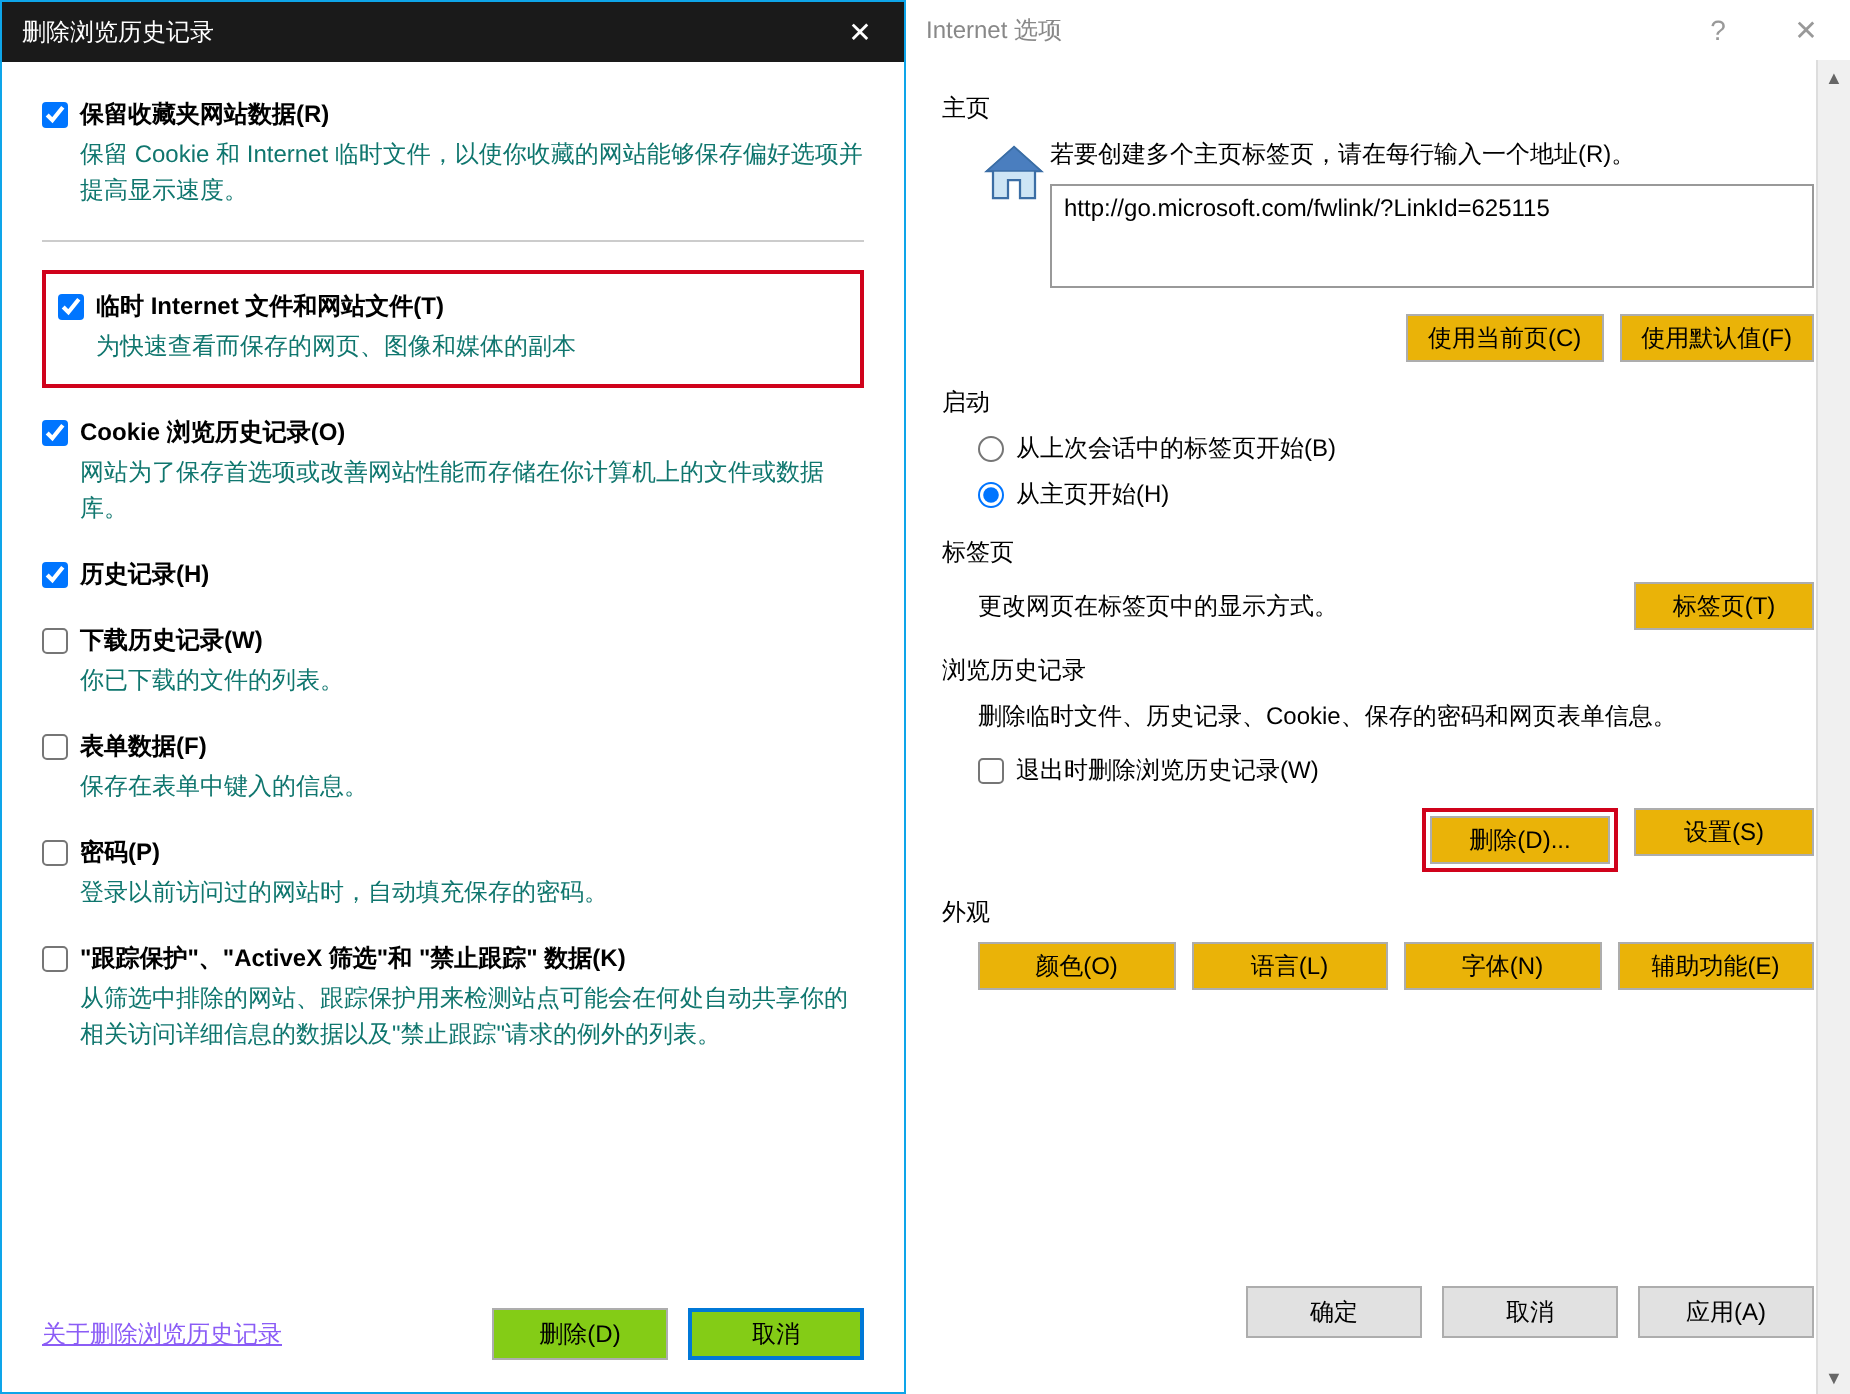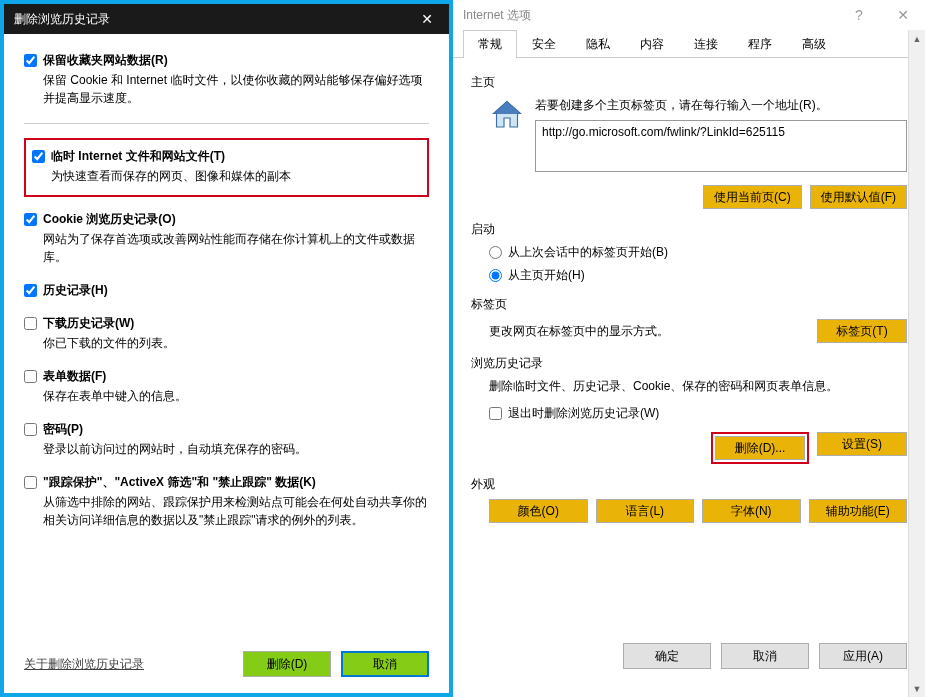--- a/index.html
+++ b/index.html
@@ -1,52 +1,52 @@
 <!DOCTYPE html>
 <html><head>
 <meta charset="utf-8">
 <style>
 * { box-sizing: border-box; margin: 0; padding: 0; font-family: "Microsoft YaHei", "Segoe UI", sans-serif; font-size: 12px; }
 body { background: #fff; width: 925px; height: 697px; position: relative; overflow: hidden; }
 
 
-.left-dialog { position: absolute; left: 0; top: 0; width: 453px; height: 697px; background: #fff; border: 4px solid #0ea5e9; }
+.left-dialog { position: absolute; left: 0; top: 0; width: 453px; height: 697px; background: #fff; border: 1px solid #0ea5e9; }
 .left-titlebar { height: 30px; background: #1a1a1a; color: #fff; display: flex; align-items: center; padding: 0 0 0 10px; }
 .left-titlebar .title { flex: 1; font-size: 12px; }
 .left-titlebar .close { width: 44px; height: 30px; display: flex; align-items: center; justify-content: center; color: #fff; font-size: 14px; }
 .left-body { padding: 18px 20px 0 20px; }
 .opt { margin-bottom: 16px; }
 .opt-row { display: flex; align-items: flex-start; }
 .opt-row input[type=checkbox] { margin-right: 6px; margin-top: 2px; }
 .opt-label { font-weight: bold; font-size: 12px; }
-.opt-desc { margin-left: 19px; color: #000000; font-size: 12px; line-height: 1.5; margin-top: 2px; }
+.opt-desc { margin-left: 19px; color: #0f766e; font-size: 12px; line-height: 1.5; margin-top: 2px; }
 .hr { border-top: 1px solid #ccc; margin: 10px 0 14px 0; }
 .red-box { border: 2px solid #d0021b; padding: 8px 6px 10px 6px; margin-bottom: 14px; }
 .left-footer { position: absolute; bottom: 0; left: 0; right: 0; height: 58px; display: flex; align-items: center; padding: 0 20px; }
-.left-footer .link { color: #404040; text-decoration: underline; }
+.left-footer .link { color: #8b5cf6; text-decoration: underline; }
 .left-footer .spacer { flex: 1; }
 .left-footer button { width: 88px; height: 26px; margin-left: 10px; background: #84cc16; border: 1px solid #adadad; }
 .left-footer button.primary { border: 2px solid #0078d7; }
 
 
 .right-dialog { position: absolute; left: 453px; top: 0; width: 472px; height: 697px; background: #fff; }
 .right-titlebar { height: 30px; background: #fff; color: #888; display: flex; align-items: center; padding: 0 0 0 10px; }
 .right-titlebar .title { flex: 1; }
 .right-titlebar .btn { width: 44px; height: 30px; display: flex; align-items: center; justify-content: center; color: #999; font-size: 14px; }
 
 .tabs { display: flex; border-bottom: 1px solid #ccc; padding-left: 10px; }
 .tab { padding: 5px 14px; border: 1px solid transparent; border-bottom: none; margin-bottom: -1px; position: relative; }
 .tab.active { border-color: #ccc; background: #fff; }
 .tab.active::after { content: ""; position: absolute; left: 0; right: 0; bottom: -1px; height: 2px; background: #fff; }
 
 .right-body { padding: 16px 18px 0 18px; }
 .section { margin-bottom: 12px; }
 .section-title { font-size: 12px; margin-bottom: 6px; }
 .section-content { padding-left: 18px; }
-.home-row { display: flex; align-items: flex-start; gap: 10px; }
+.home-row { display: flex; align-items: flex-start; }
 .home-desc { font-size: 12px; margin-bottom: 4px; }
 textarea.homepages { width: 100%; height: 52px; border: 1px solid #999; padding: 4px 6px; resize: none; font-family: inherit; font-size: 12px; margin-top: 2px; }
 .btn-row { display: flex; justify-content: flex-end; gap: 8px; margin-top: 10px; }
 .btn-row button, .std-btn { height: 24px; padding: 0 10px; background: #eab308; border: 1px solid #adadad; font-size: 12px; min-width: 90px; }
 .radio-row { display: flex; align-items: center; margin-bottom: 6px; }
 .radio-row input { margin-right: 6px; }
 
 .tabpage-row { display: flex; align-items: center; }
 .tabpage-row .txt { flex: 1; }
 
@@ -155,29 +155,20 @@
   </div>
 </div>
 
 <div class="right-dialog">
   <div class="right-titlebar">
     <span class="title">Internet 选项</span>
     <span class="btn">?</span>
     <span class="btn">✕</span>
   </div>
 
-  <div class="tabs">
-    <div class="tab active">常规</div>
-    <div class="tab">安全</div>
-    <div class="tab">隐私</div>
-    <div class="tab">内容</div>
-    <div class="tab">连接</div>
-    <div class="tab">程序</div>
-    <div class="tab">高级</div>
-  </div>
 
   <div class="right-body">
 
     <div class="section">
       <div class="section-title">主页</div>
       <div class="section-content">
         <div class="home-row">
           <svg class="house" viewBox="0 0 48 48">
             <polygon points="24,6 6,22 10,22 10,40 20,40 20,28 28,28 28,40 38,40 38,22 42,22" fill="#cde5f5" stroke="#3b6ea5" stroke-width="1.5"></polygon>
             <polygon points="24,6 6,22 42,22" fill="#4a7ebf" stroke="#3b6ea5" stroke-width="1"></polygon>

